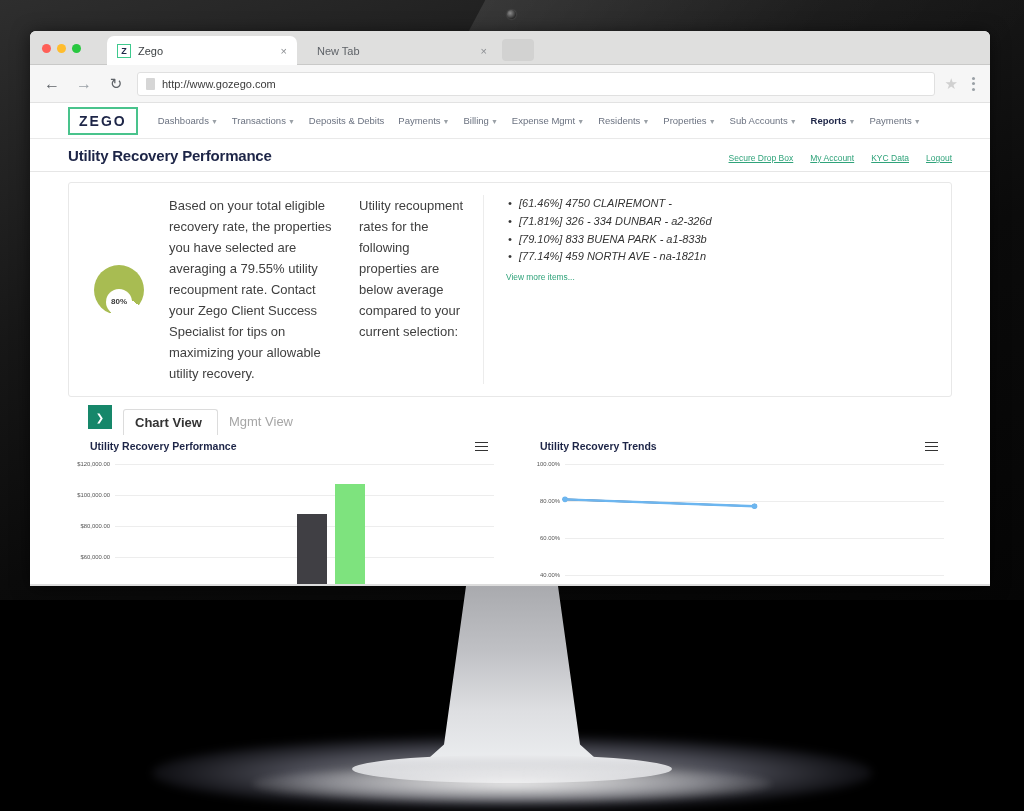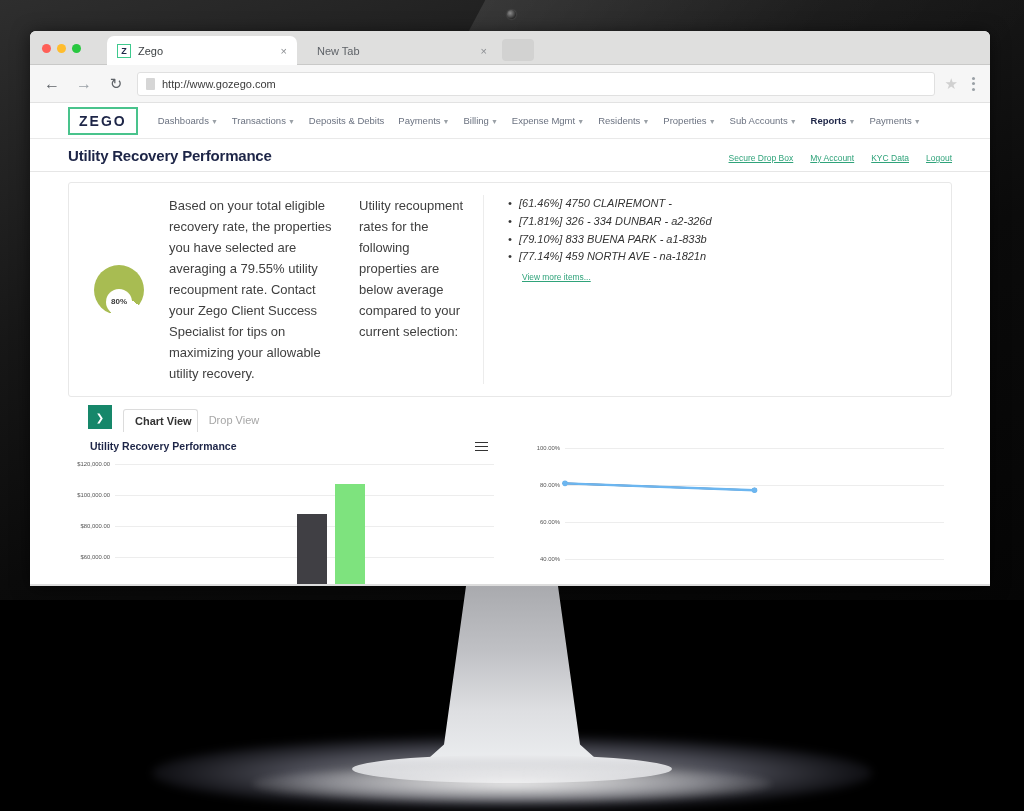--- a/index.html
+++ b/index.html
@@ -159,36 +159,36 @@
   #summary-col-3{ flex:1; padding-left:22px; }
   #prop-list{ margin:0; padding:0 0 0 13px; list-style:none; }
   #prop-list li{
     font-size:11px; color:#333; line-height:1.62; position:relative;font-style:italic;
   }
   #prop-list li:before{
     content:"•"; position:absolute; left:-11px; color:#333;
   }
   #view-more{
     display:inline-block; margin-top:3px;
-    font-size:8.4px; color:#2fa37a; text-decoration:underline;margin-left:16px;
+    font-size:8.4px; color:#2fa37a; 
   }
 
   #tabs-row{
     margin-top:12px; padding-left:38px; position:relative; height:23px;
   }
   #side-toggle{
     position:absolute; left:58px; top:-4px; width:24px; height:24px;
     background:#16876a; color:#fff; font-size:10px;
     display:flex; align-items:center; justify-content:center;
   }
   #view-tabs{
     position:absolute; left:93px; top:0; display:flex;
   }
   .view-tab{
-    font-size:11px; padding:5px 5px 5px 11px;
+    font-size:13px; padding:5px 15px 5px 11px;
   }
   .view-tab.active{
     color:#333; font-weight:bold; background:#fff;
     border:1px solid #dcdcdc; border-bottom:none; border-radius:3px 3px 0 0;
   }
   .view-tab.inactive{ color:#a6a6a6; }
 
   #scope-bar{
     margin:0 38px; background:#ececec; height:22px;
     display:flex; align-items:center; justify-content:center; gap:0;
@@ -353,21 +353,21 @@
         <span id="view-more">View more items...</span>
       </div>
     </div>
 
     <div id="tabs-row">
       <div id="side-toggle">
         <span>❯</span>
       </div>
       <div id="view-tabs">
         <div class="view-tab active">Chart View</div>
-        <div class="view-tab inactive">Drop View</div>
+        <div class="view-tab inactive">Mgmt View</div>
       </div>
     </div>
 
 
     <div id="charts">
 
       <div class="chart-panel">
         <div class="chart-head">
           <div class="chart-title">Utility Recovery Performance</div>
           <div class="hamburger">
@@ -396,20 +396,28 @@
             <div class="bar" style="left: 275.08px; width: 30px; height: 165.729px; bottom: 14px; background: rgb(126, 227, 126);"></div>
             <div class="axis-x" style="top: 191px;"></div>
             <div class="axis-tickmark" style="left: 55px; top: 191px;"></div>
             <div class="axis-tickmark" style="left: 433px; top: 191px;"></div>
             <div class="xtick" style="left: 252.08px; top: 198px;">Total</div>
           </div>
 
       </div>
 
       <div class="chart-panel">
+        <div class="chart-head">
+          <div class="chart-title">Utility Recovery Trends</div>
+          <div class="hamburger">
+            <span></span>
+              <span></span>
+              <span></span>
+          </div>
+        </div>
         <div class="plot" id="plot-line">
             <div class="gridline" style="top: 191px;"></div>
             <div class="ytick" style="top: 191px;">0.00%</div>
             <div class="gridline" style="top: 154px;"></div>
             <div class="ytick" style="top: 154px;">20.00%</div>
             <div class="gridline" style="top: 117px;"></div>
             <div class="ytick" style="top: 117px;">40.00%</div>
             <div class="gridline" style="top: 80px;"></div>
             <div class="ytick" style="top: 80px;">60.00%</div>
             <div class="gridline" style="top: 43px;"></div>

